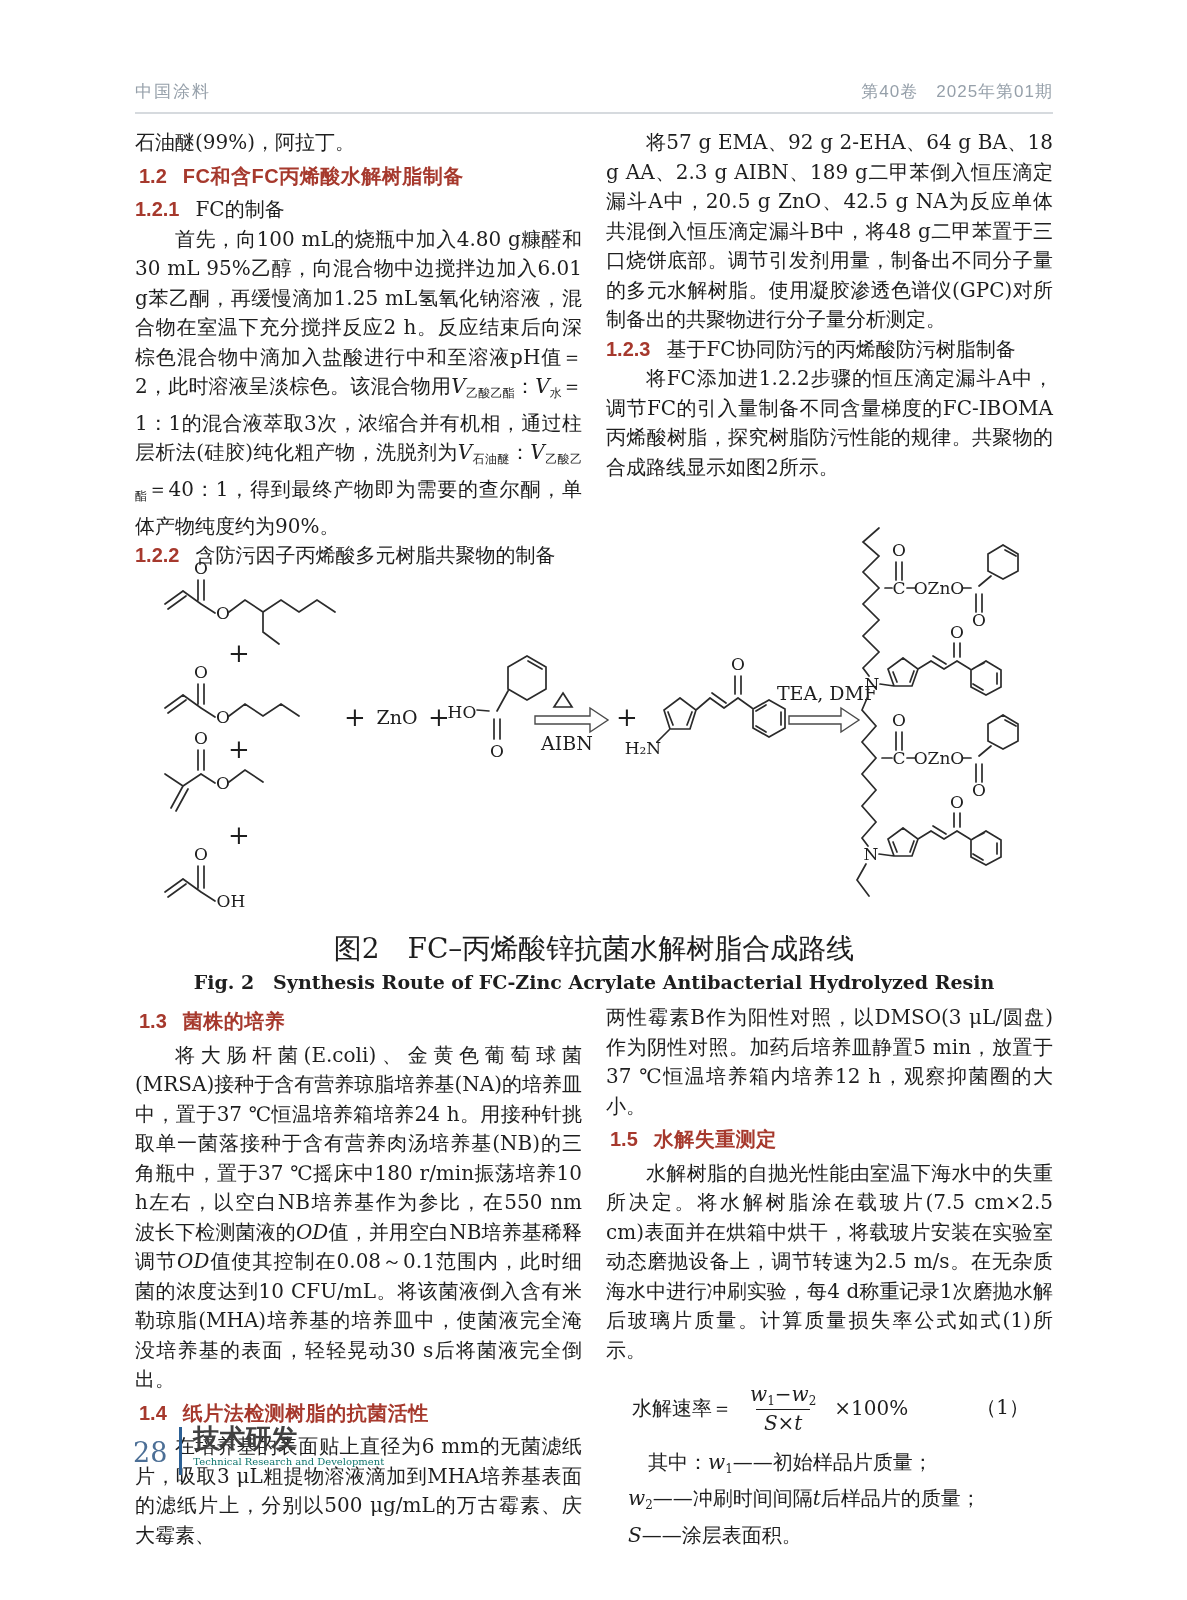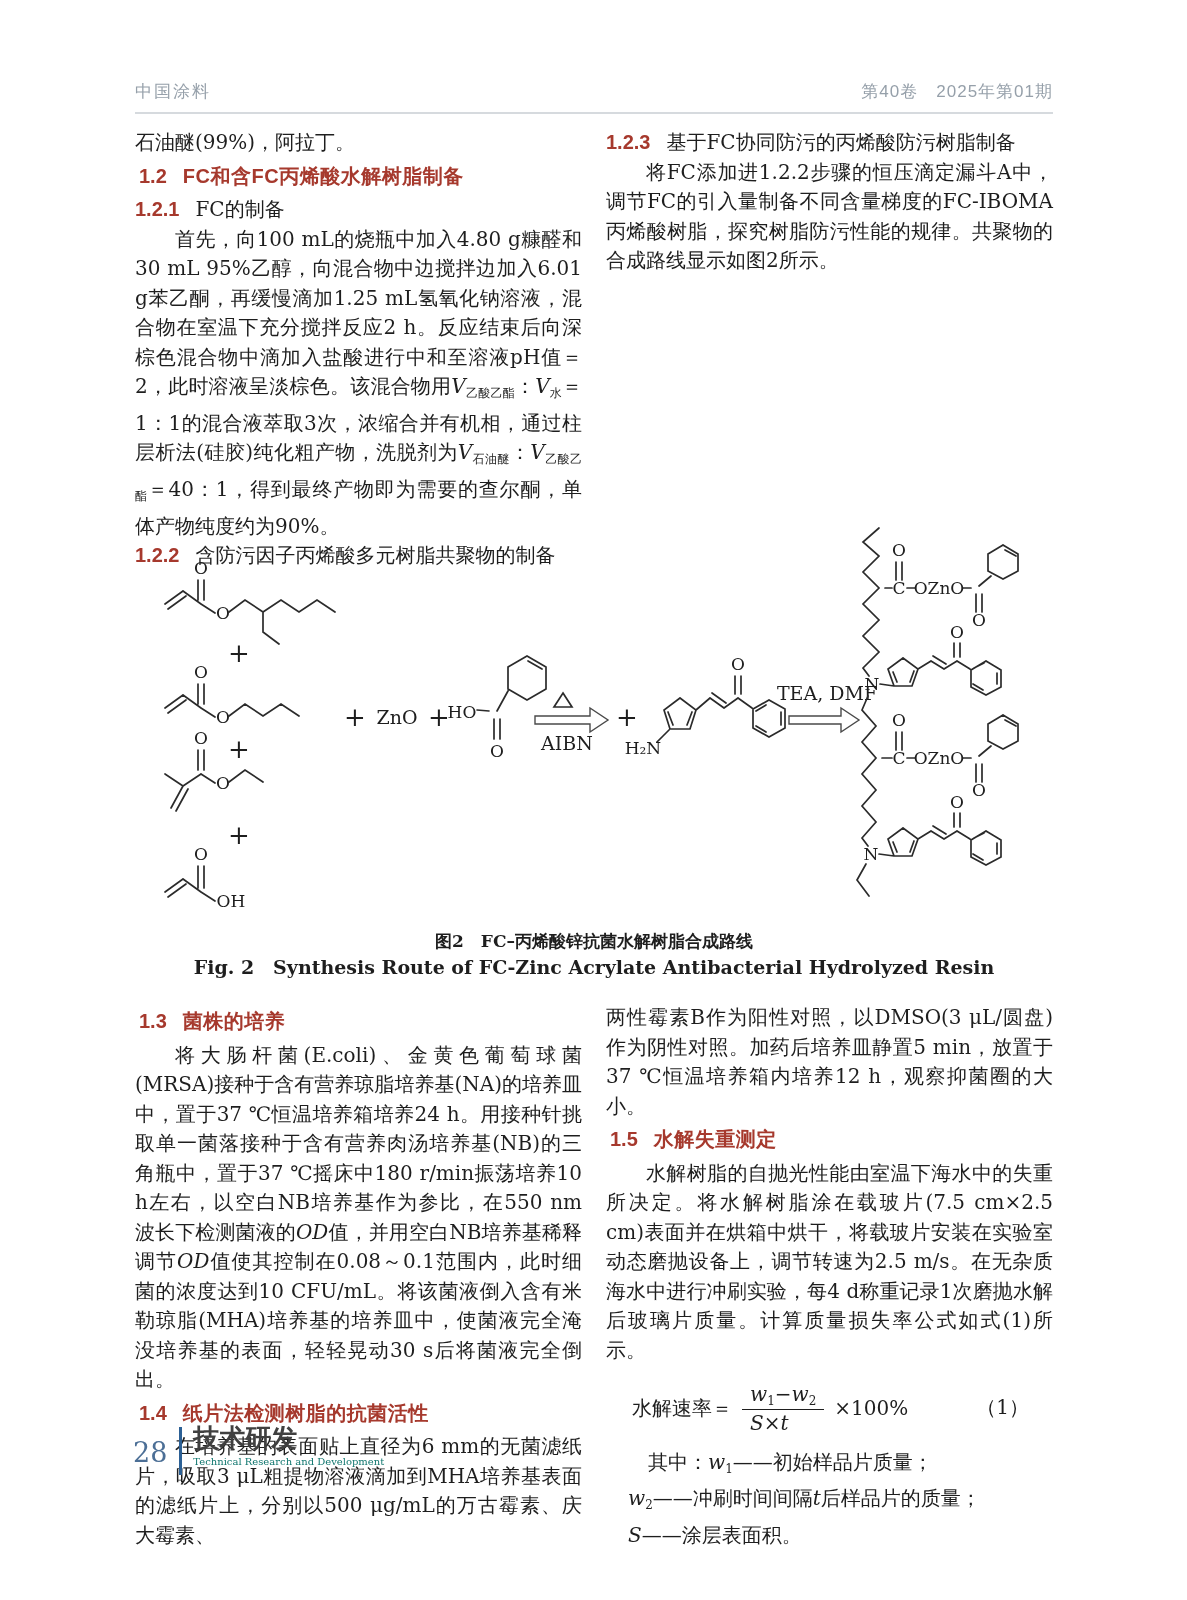--- a/index.html
+++ b/index.html
@@ -23,25 +23,25 @@
   .i{font-style:italic;}
   .sub{font-size:0.60em;vertical-align:-0.35em;}
   
   .figure{position:absolute;left:135px;top:512px;width:918px;}
   .figure svg{display:block;}
   .sk{stroke:#2b2b2b;stroke-width:1.7;fill:none;stroke-linecap:round;}
   .figure text{font-family:"DejaVu Serif",serif;font-size:17px;fill:#1e1e1e;stroke:none;text-anchor:middle;}
   .figure text.plus{font-size:26px;}
   .figure text.rg{font-size:19px;}
   .arr{stroke:#4a4a4a;stroke-width:1.4;fill:#ffffff;}
-  .figcap-zh{text-align:center;font-weight:bold;font-size:17px;margin-top:6px;}
+  .figcap-zh{text-align:center;font-weight:normal;font-size:28px;margin-top:6px;}
   .figcap-en{text-align:center;font-weight:bold;font-size:19px;margin-top:2px;}
   
   .formula-row{position:relative;display:flex;align-items:center;margin:17px 0 13px 26px;font-size:20px;}
-  .frac{display:inline-flex;flex-direction:column;margin:0 10px;line-height:1.2;}
+  .frac{display:inline-flex;flex-direction:column;align-items:center;margin:0 10px;line-height:1.2;}
   .frac .fden{border-top:1.7px solid #1e1e1e;padding:1px 8px 0 8px;}
   .frac .fnum{padding:0 8px;}
   .eqno{position:absolute;right:24px;top:50%;transform:translateY(-50%);}
   .where{margin:0;line-height:29.5px;padding-left:22px;}
   .where.first{text-indent:1em;padding-left:22px;}
   
   .footer{position:absolute;left:133px;top:1427px;display:flex;align-items:flex-start;}
   .footer .pagenum{font-size:27px;color:#4c6f96;margin:10px 12px 0 0;}
   .footer .bar{width:3px;height:48px;background:#2c6095;margin-right:11px;}
   .footer .zh{font-family:Liberation Mono, monospace;font-weight:bold;font-size:26px;
@@ -63,20 +63,21 @@
 
   <div class="col" style="left:135px;top:128px;">
     <p>石油醚(99%)，阿拉丁。</p>
     <h2 class="sec"><span class="num">1.2</span><span>FC和含FC丙烯酸水解树脂制备</span></h2>
     <h3 class="subsec"><span class="num">1.2.1</span><span>FC的制备</span></h3>
     <p class="ind"><span>首先，向100 mL的烧瓶中加入4.80 g糠醛和30 mL 95%乙醇，向混合物中边搅拌边加入6.01 g苯乙酮，再缓慢滴加1.25 mL氢氧化钠溶液，混合物在室温下充分搅拌反应2 h。反应结束后向深棕色混合物中滴加入盐酸进行中和至溶液pH值＝2，此时溶液呈淡棕色。该混合物用</span><span class="i">V</span><span class="sub">乙酸乙酯</span><span>：</span><span class="i">V</span><span class="sub">水</span><span>＝1：1的混合液萃取3次，浓缩合并有机相，通过柱层析法(硅胶)纯化粗产物，洗脱剂为</span><span class="i">V</span><span class="sub">石油醚</span><span>：</span><span class="i">V</span><span class="sub">乙酸乙酯</span><span>＝40：1，得到最终产物即为需要的查尔酮，单体产物纯度约为90%。</span></p>
     <h3 class="subsec"><span class="num">1.2.2</span><span>含防污因子丙烯酸多元树脂共聚物的制备</span></h3>
   </div>
 
   <div class="col" style="left:606px;top:128px;">
+    <p class="ind">将57 g EMA、92 g 2-EHA、64 g BA、18 g AA、2.3 g AIBN、189 g二甲苯倒入恒压滴定漏斗A中，20.5 g ZnO、42.5 g NA为反应单体共混倒入恒压滴定漏斗B中，将48 g二甲苯置于三口烧饼底部。调节引发剂用量，制备出不同分子量的多元水解树脂。使用凝胶渗透色谱仪(GPC)对所制备出的共聚物进行分子量分析测定。</p>
     <h3 class="subsec"><span class="num">1.2.3</span><span>基于FC协同防污的丙烯酸防污树脂制备</span></h3>
     <p class="ind">将FC添加进1.2.2步骤的恒压滴定漏斗A中，调节FC的引入量制备不同含量梯度的FC-IBOMA丙烯酸树脂，探究树脂防污性能的规律。共聚物的合成路线显示如图2所示。</p>
   </div>
 
   <div class="figure">
     <svg width="918" height="412" viewBox="0 0 918 412">
 
       <g class="sk">
         <path d="M30,92 L48,79 M33,97 L51,84 M48,79 L66,92 M63,88 L63,68 M69,88 L69,68 M66,92 L80,101 M94,100 L110,88 L128,100 M128,100 L128,120 L144,132 M128,100 L146,88 L164,100 L182,88 L200,100"></path>
         <text x="66" y="62">O</text>

